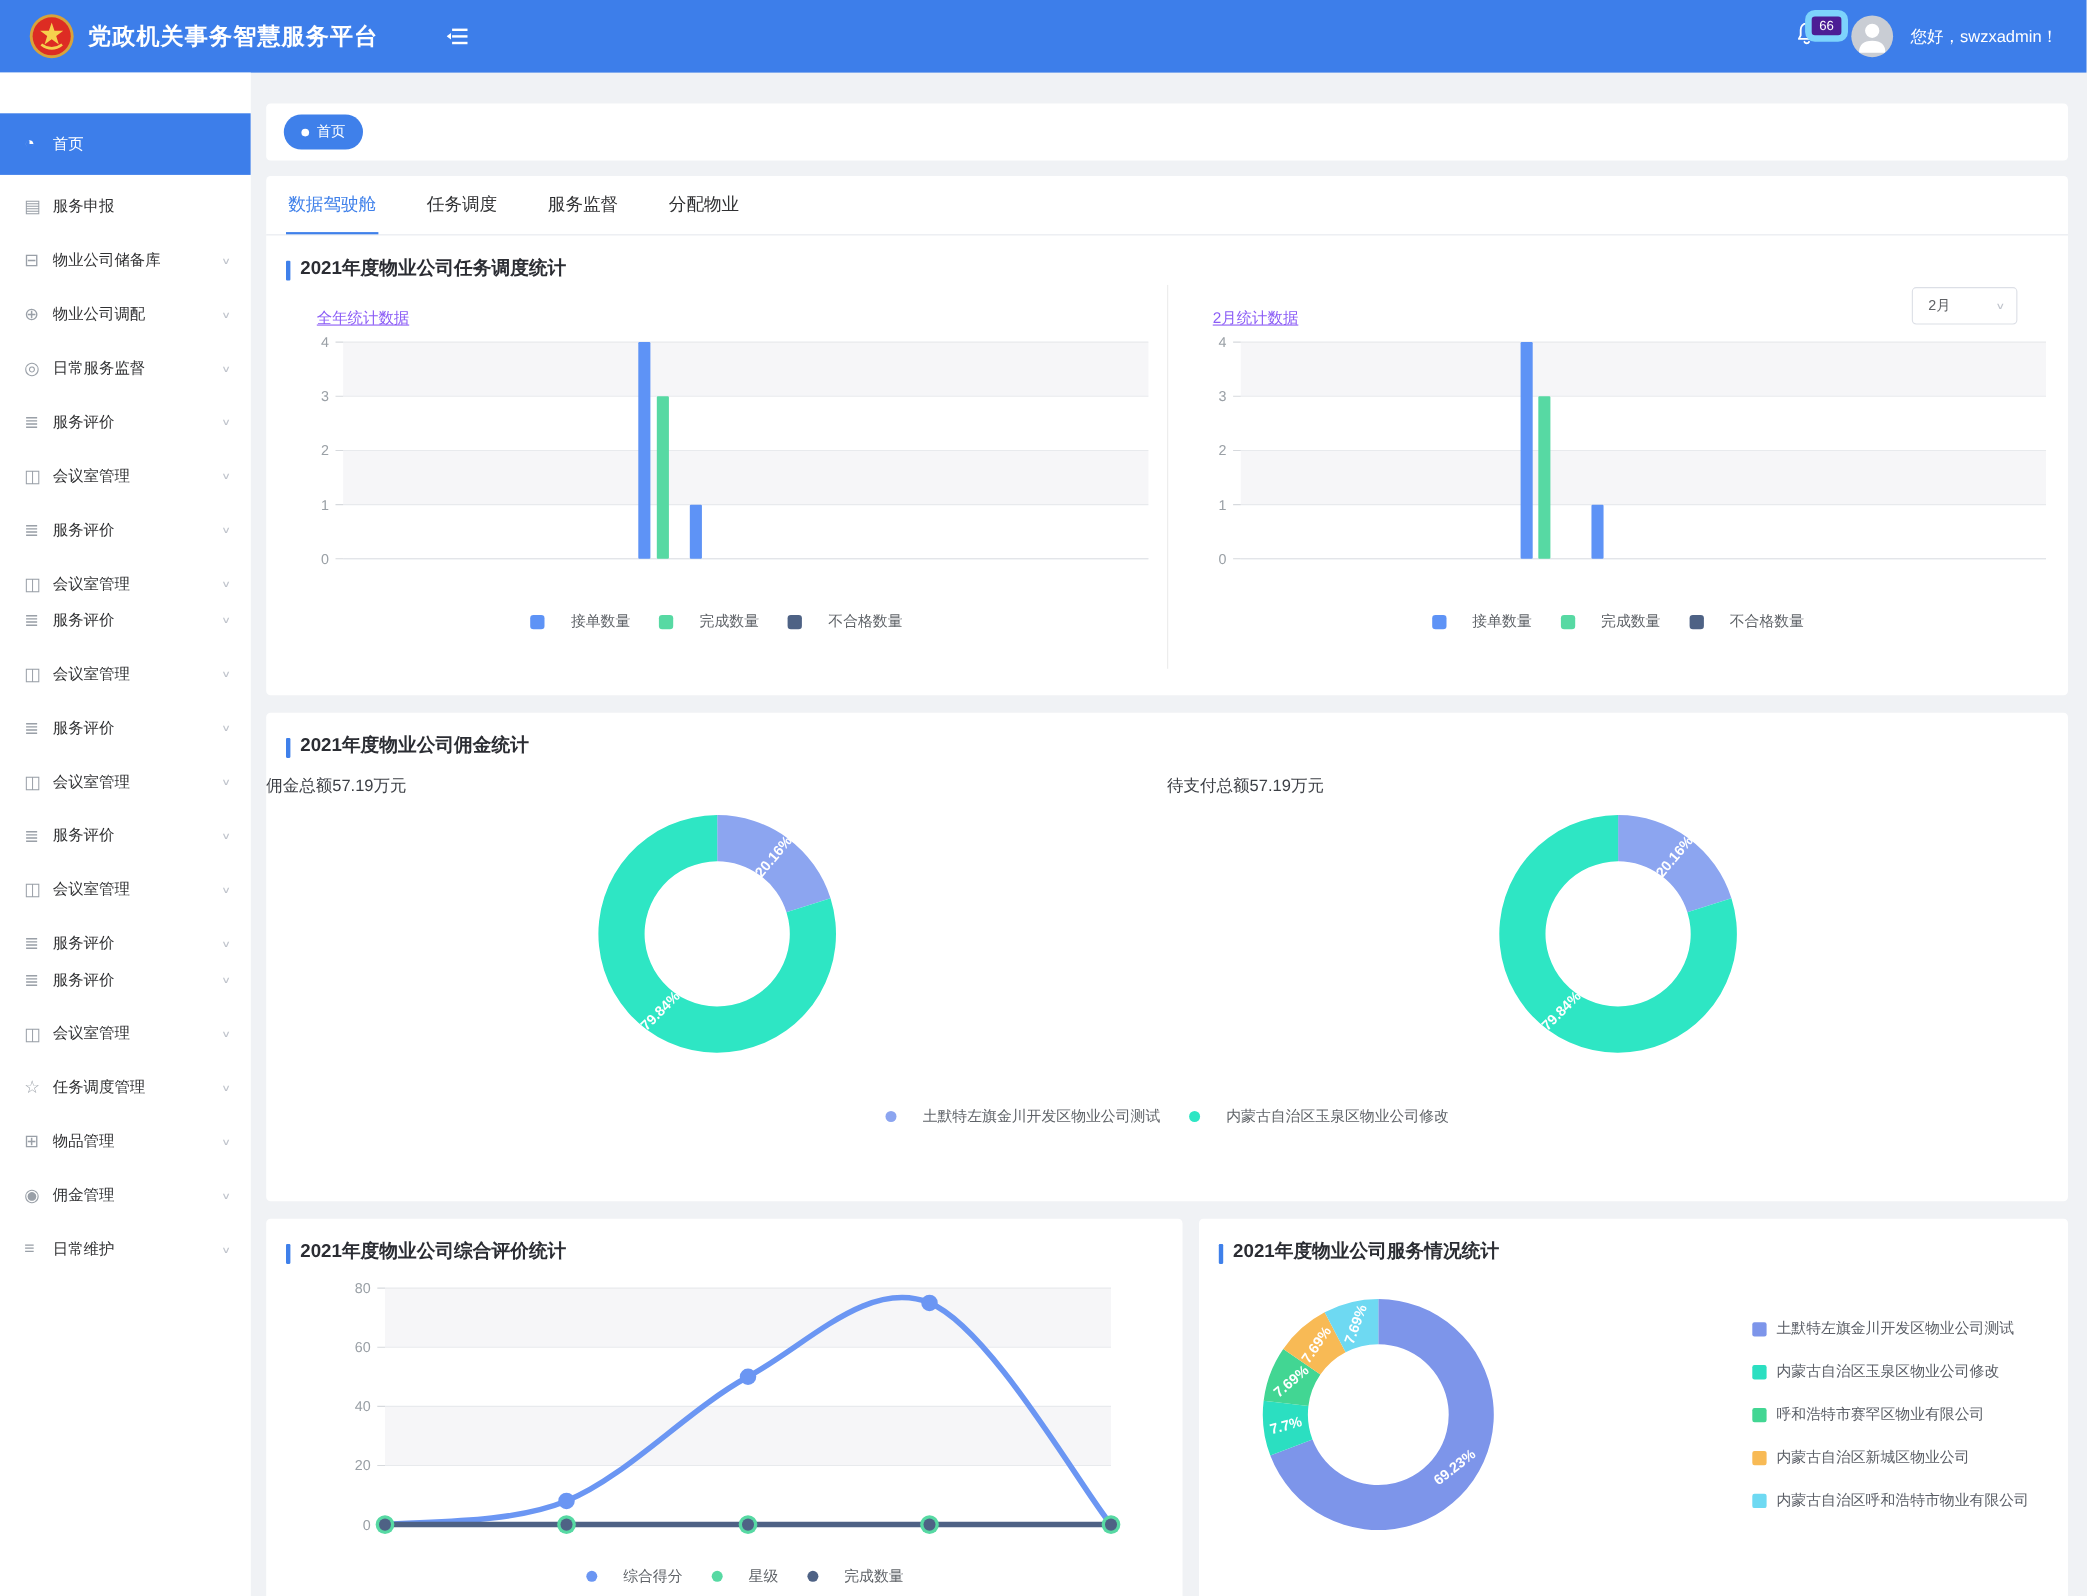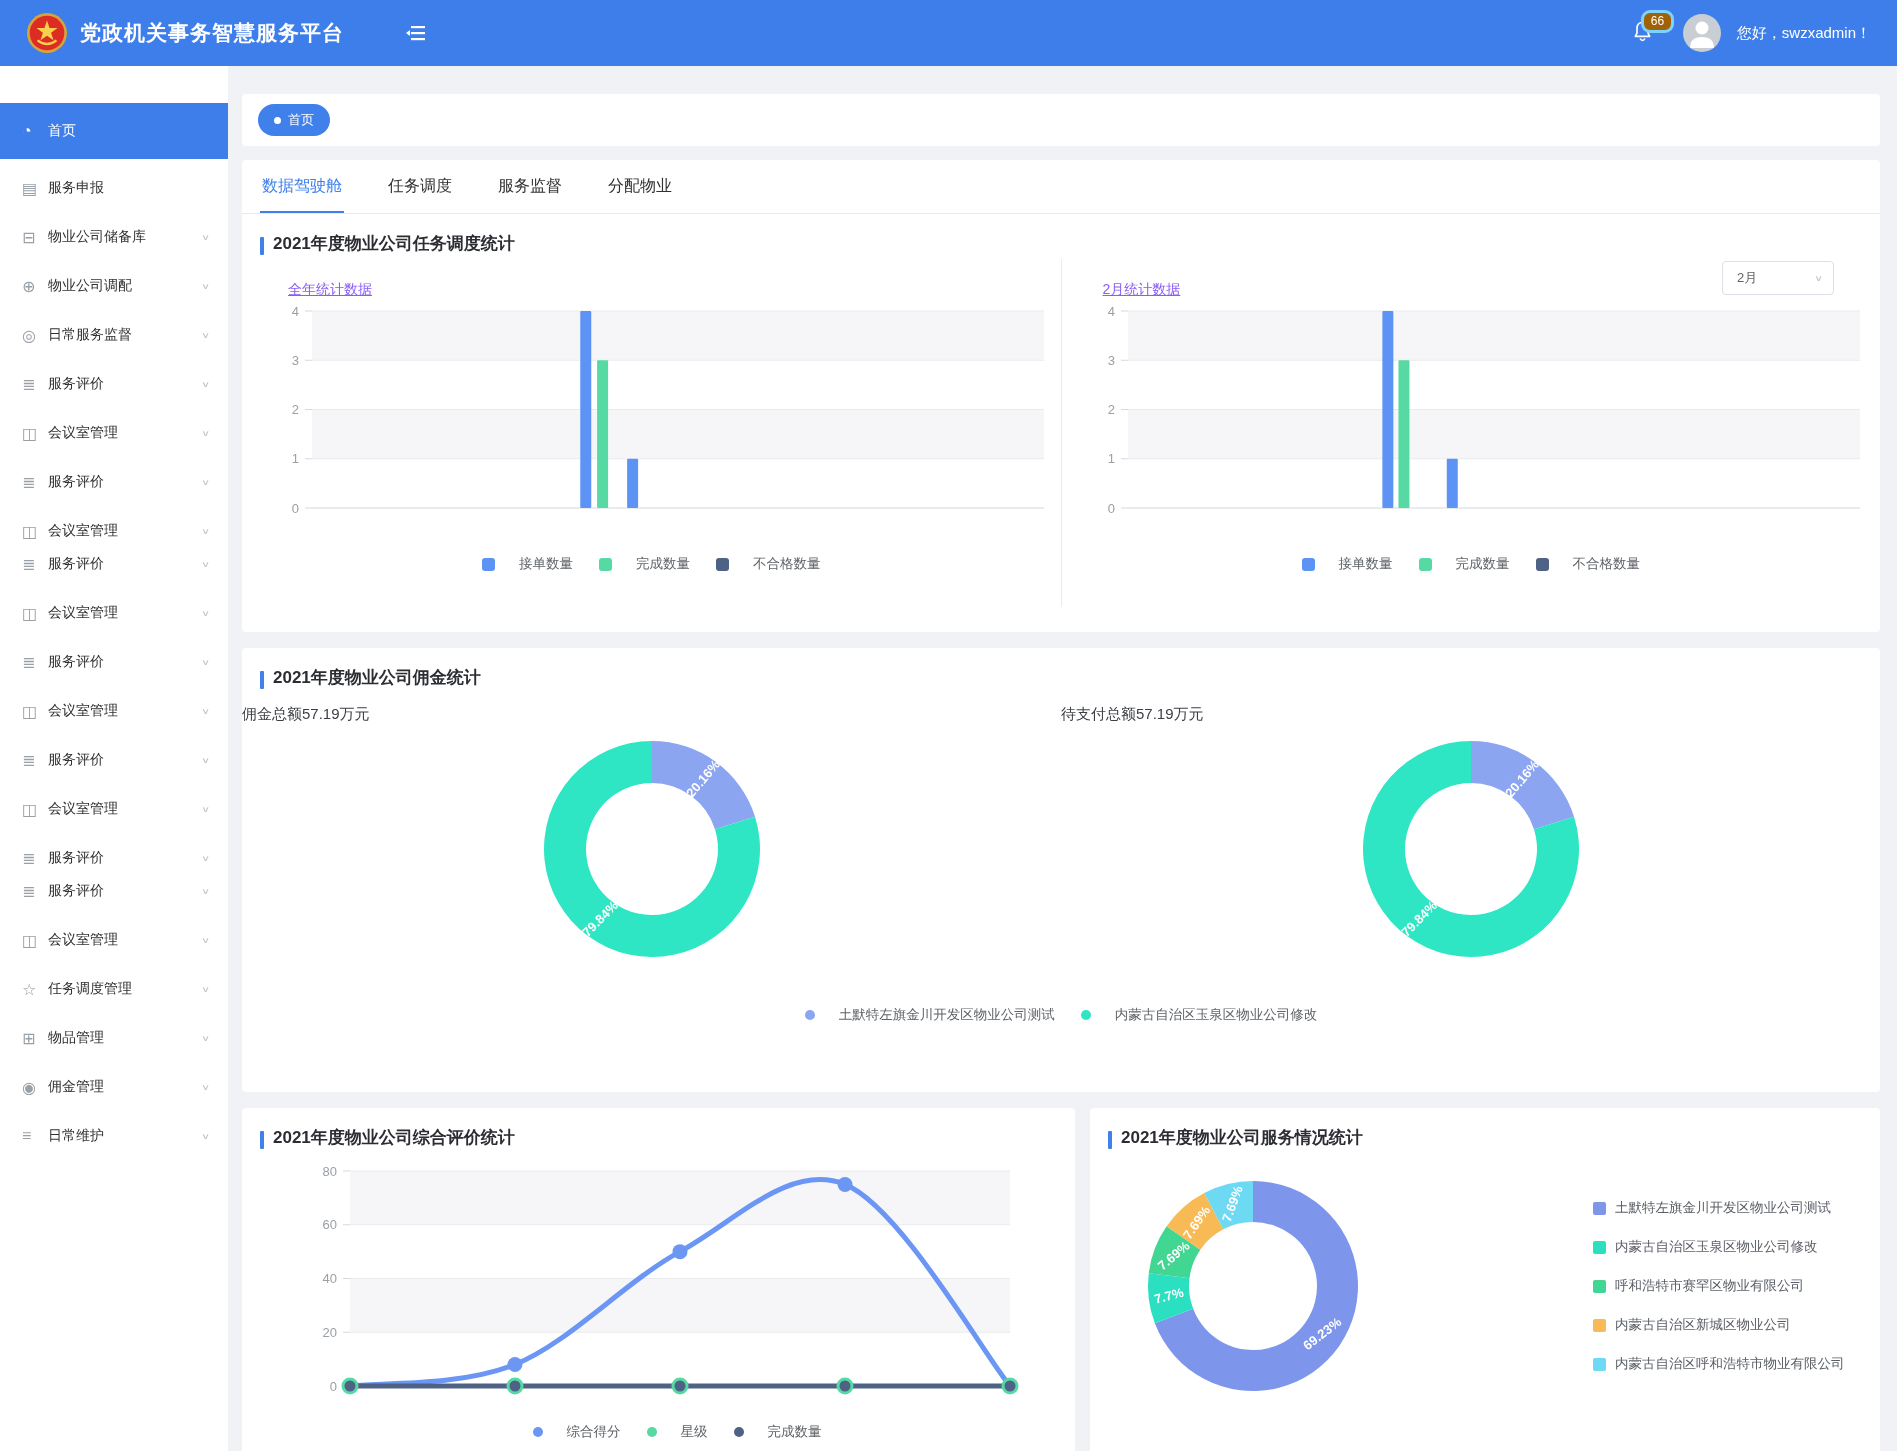--- a/index.html
+++ b/index.html
@@ -4,22 +4,22 @@
 <style>
   html,body{margin:0;padding:0;width:1897px;height:1451px;overflow:hidden;
     font-family:"Liberation Sans","DejaVu Sans",sans-serif;background:#f0f2f5;}
   
   .header{height:66px;background:#3d7eea;display:flex;align-items:center;padding:0 26px;box-sizing:border-box;}
   .logo{width:42px;height:42px;flex:0 0 auto;}
   .app-title{color:#fff;font-size:21px;font-weight:bold;margin-left:12px;letter-spacing:1px;}
   .collapse-btn{margin-left:62px;cursor:pointer;display:flex;align-items:center;}
   .header-right{margin-left:auto;display:flex;align-items:center;}
   .bell-wrap{position:relative;margin-right:28px;cursor:pointer;}
-  .badge{position:absolute;top:-9px;left:11px;background:#a16207;color:#fff;font-size:12px;
-    padding:1px 7px;border-radius:9px;border:3px solid #7dd3fc;line-height:15px;}
+  .badge{position:absolute;top:-9px;left:11px;background:#4c1d95;color:#fff;font-size:12px;
+    padding:1px 7px;border-radius:9px;border:6px solid #7dd3fc;line-height:15px;}
   .avatar{width:38px;height:38px;border-radius:50%;background:#c9cdd4;overflow:hidden;display:flex;align-items:flex-end;justify-content:center;margin-right:16px;cursor:pointer;}
   .greeting{color:#fff;font-size:15px;}
   
   .layout{display:flex;height:1385px;}
   .sidebar{width:228px;background:#fff;flex:0 0 auto;padding-top:37px;box-sizing:border-box;overflow:hidden;}
   .side-item{height:42px;margin:7px 0;display:flex;align-items:center;padding:0 18px 0 22px;
     color:#303133;font-size:14px;cursor:pointer;box-sizing:border-box;}
   .side-item .icon{width:26px;color:#9aa0a8;font-size:16px;flex:0 0 auto;}
   .side-item .lbl{flex:1;}
   .side-item .chev{color:#c0c4cc;font-size:12px;transform:scaleY(.7);}
@@ -36,21 +36,21 @@
   .card-tasks{margin-top:14px;min-height:472px;box-sizing:border-box;}
   .tabs{display:flex;border-bottom:1px solid #e6e9ee;padding-left:18px;}
   .tab{font-size:16px;color:#303133;padding:16px 2px 14px;margin-right:42px;cursor:pointer;border-bottom:2px solid transparent;}
   .tab.active{color:#3f80ea;border-bottom:2px solid #3f80ea;}
   .sec-head{display:flex;align-items:flex-end;padding:18px 0 0 18px;font-size:17px;font-weight:bold;color:#2b2d33;}
   .sec-head .bar{width:4px;height:18px;background:#3f80ea;margin-right:9px;border-radius:1px;}
   .charts-row{display:flex;margin-top:4px;}
   .chart-half{flex:1;position:relative;padding-bottom:34px;}
   .chart-half.left{border-right:1px solid #ececec;}
   .chart-subtitle{font-size:14px;color:#8b5cf6;margin:22px 0 2px 46px;text-decoration:underline;}
-  .month-select{position:absolute;top:2px;right:46px;width:112px;height:34px;border:1px solid #dcdfe6;border-radius:4px;
+  .month-select{position:absolute;top:2px;right:46px;width:96px;height:34px;border:1px solid #dcdfe6;border-radius:4px;
     display:flex;align-items:center;justify-content:space-between;padding:0 10px 0 14px;box-sizing:border-box;
     color:#606266;font-size:13px;cursor:pointer;background:#fff;}
   .month-select .caret{color:#c0c4cc;font-size:12px;transform:scaleY(.7);}
   .legend{display:flex;justify-content:center;align-items:center;gap:26px;margin-top:26px;}
   .legend .li{display:flex;align-items:center;gap:24px;font-size:13.5px;color:#5f6368;cursor:pointer;}
   .legend .sq{width:13px;height:13px;border-radius:3px;}
   .legend .dd{width:10px;height:10px;border-radius:50%;}
   .card-commission{margin-top:16px;min-height:444px;box-sizing:border-box;padding-bottom:24px;}
   .donut-row{display:flex;margin-top:16px;}
   .donut-col{flex:1;display:flex;flex-direction:column;}

